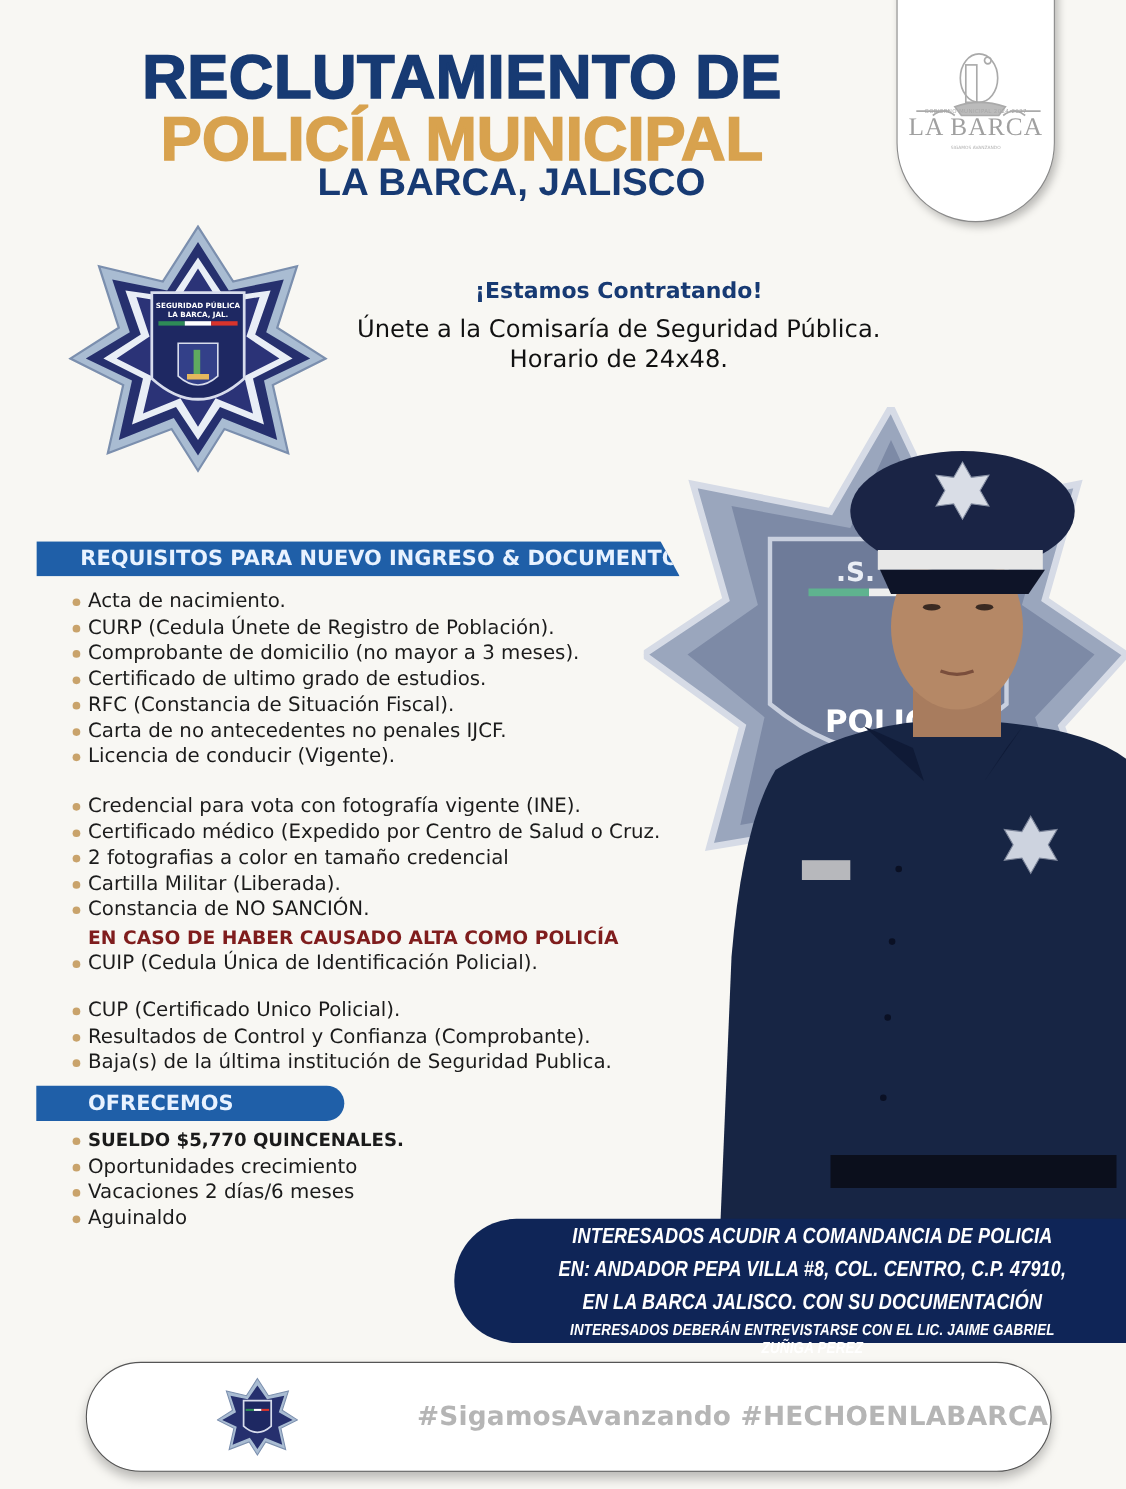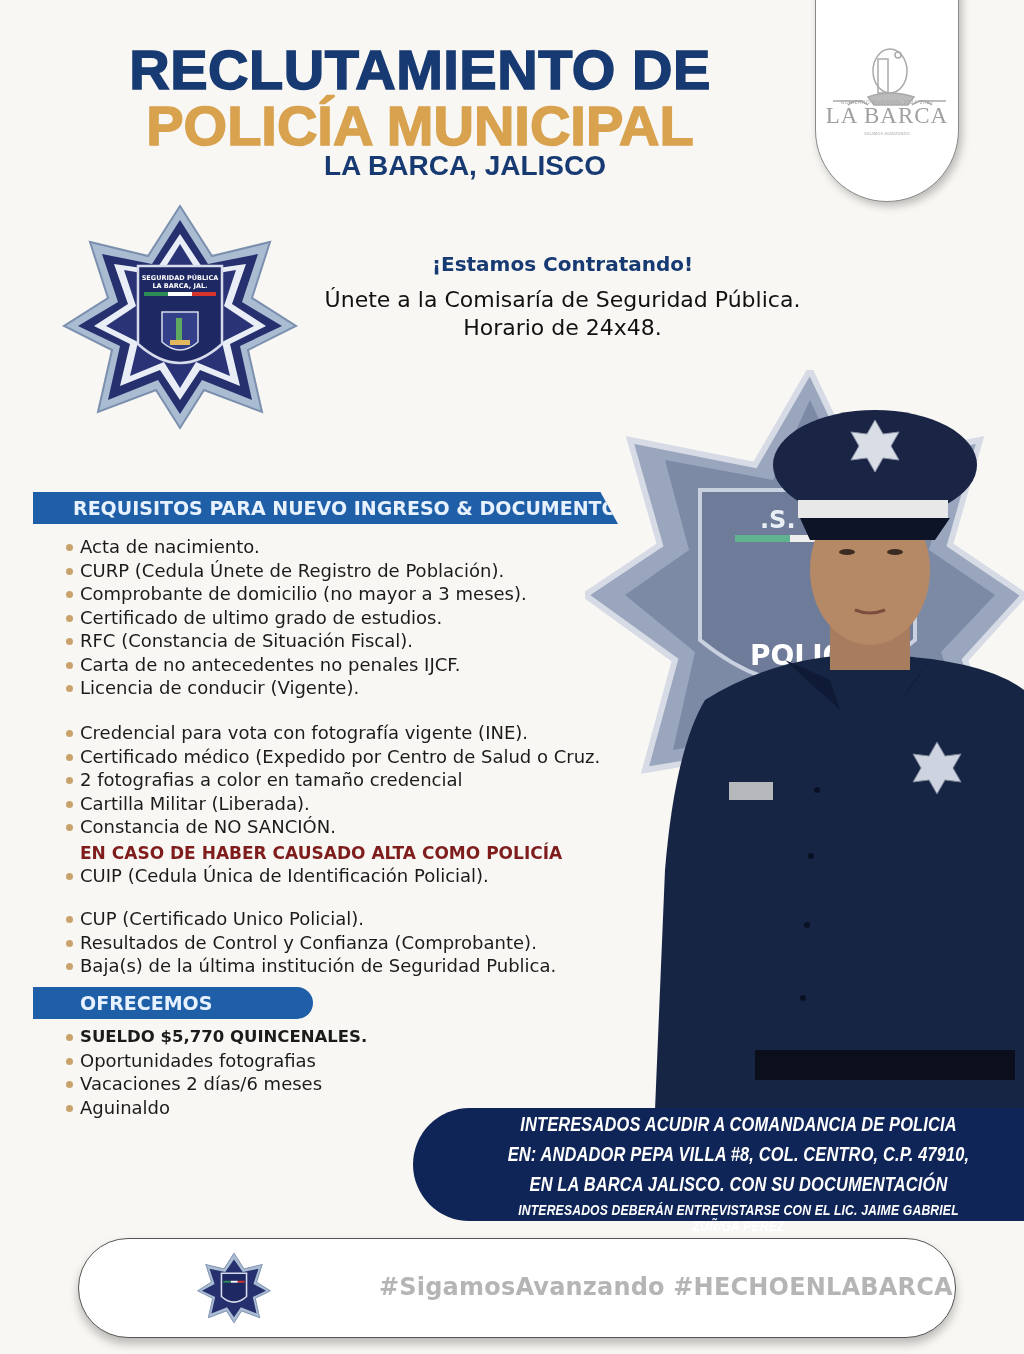--- a/index.html
+++ b/index.html
@@ -22,21 +22,21 @@
   }
   .title-line2 {
     left: 100px; top: 96px; width: 640px;
     font-family: "Liberation Sans", sans-serif; font-weight: 900;
     font-size: 56px; line-height: 60px; color: #d8a24e;
     text-align: center; -webkit-text-stroke: 1.5px #d8a24e;
   }
   .title-line3 {
     left: 100px; top: 147px; width: 640px;
     font-family: "Liberation Sans", sans-serif; font-weight: 700;
-    font-size: 28px; line-height: 38px; color: #173a73;
+    font-size: 35px; line-height: 38px; color: #173a73;
     text-align: center; padding-left: 90px;
   }
 
   
   .logo-tab {
     left: 815px; top: -20px; width: 144px; height: 222px;
     background: #ffffff; border: 1.5px solid #8a8a8a;
     border-radius: 0 0 72px 72px;
     box-shadow: 3px 4px 8px rgba(0,0,0,0.25);
   }
@@ -237,21 +237,21 @@
 <ul class="abs req list4">
   <li>CUP (Certificado Unico Policial).</li>
   <li>Resultados de Control y Confianza (Comprobante).</li>
   <li>Baja(s) de la última institución de Seguridad Publica.</li>
 </ul>
 
 <div class="abs band band-offer">OFRECEMOS</div>
 
 <ul class="abs req list5">
   <li class="strong">SUELDO $5,770 QUINCENALES.</li>
-  <li>Oportunidades fotografias</li>
+  <li>Oportunidades crecimiento</li>
   <li>Vacaciones 2 días/6 meses</li>
   <li>Aguinaldo</li>
 </ul>
 
 <div class="abs contact">
   <div class="l l1">INTERESADOS ACUDIR A COMANDANCIA DE POLICIA</div>
   <div class="l l2">EN: ANDADOR PEPA VILLA #8, COL. CENTRO, C.P. 47910,</div>
   <div class="l l3">EN LA BARCA JALISCO. CON SU DOCUMENTACIÓN</div>
   <div class="l l4">INTERESADOS DEBERÁN ENTREVISTARSE CON EL LIC. JAIME GABRIEL ZUÑIGA PEREZ</div>
 </div>

